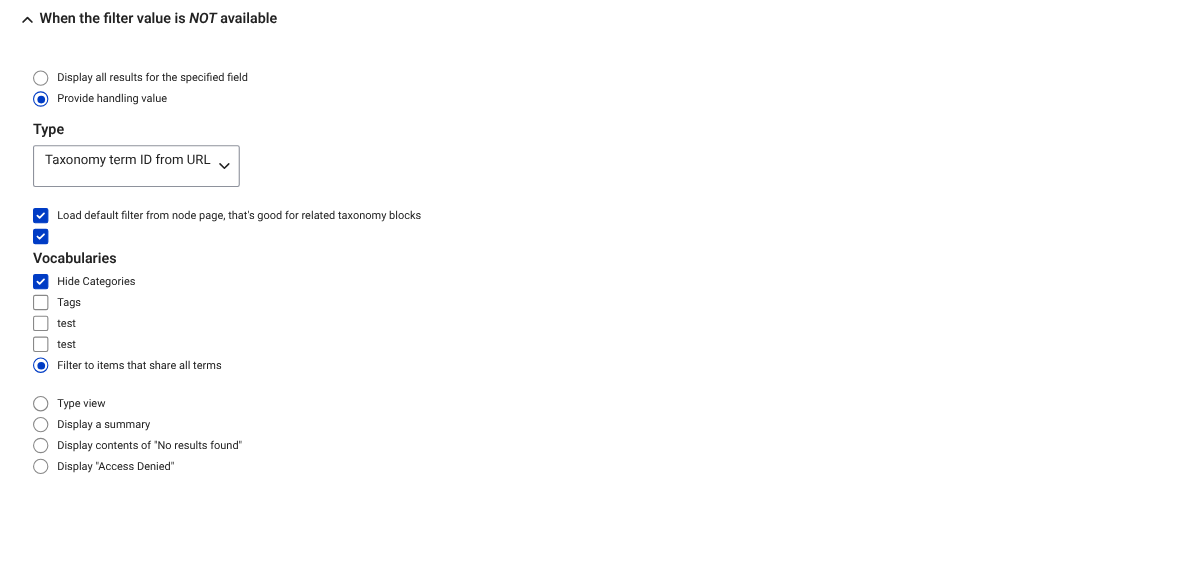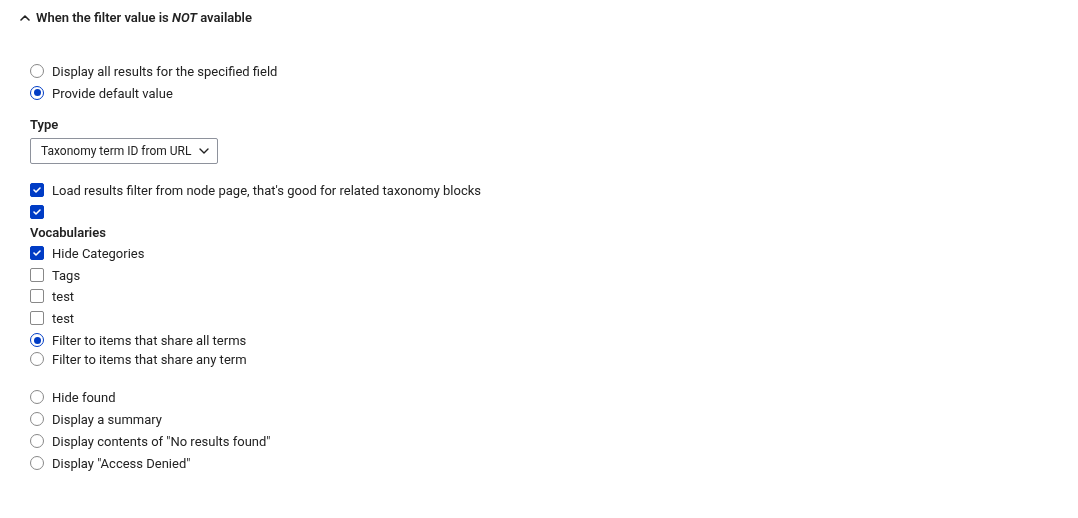--- a/index.html
+++ b/index.html
@@ -23,24 +23,24 @@
       display: inline-flex;
     }
     .section-header .title .notword {
       font-style: italic;
     }
     .sub {
       padding-left: 10px;
     }
     .radio-row, .check-row {
       display: flex;
-      align-items: flex-start;
+      align-items: flex-end;
       gap: 8px;
       margin: 5px 0;
-      font-size: 13px;
+      font-size: 10px;
       line-height: 1.3;
     }
     .radio-row label, .check-row label {
       cursor: pointer;
     }
     .radio {
       width: 14px;
       height: 14px;
       border: 1.5px solid #888;
       border-radius: 50%;
@@ -83,21 +83,21 @@
     }
     .field-label {
       font-weight: 600;
       font-size: 13px;
       margin-top: 14px;
       margin-bottom: 6px;
     }
     .select {
       border: 1px solid #8e929c;
       border-radius: 2px;
-      padding: 5px 26px 5px 10px;
+      padding: 5px 26px 17px 10px;
       font-size: 12px;
       display: inline-flex;
       align-items: center;
       cursor: pointer;
       position: relative;
       background: #fff;
       margin-bottom: 14px;
     }
     .select .caret {
       position: absolute;
@@ -130,40 +130,40 @@
 <div class="sub">
 
   <div class="group-gap"></div>
 
   <div class="radio-row">
     <span class="radio"></span>
     <label>Display all results for the specified field</label>
   </div>
   <div class="radio-row">
     <span class="radio selected"></span>
-    <label>Provide default value</label>
+    <label>Provide handling value</label>
   </div>
 
   <div class="field-label">Type</div>
   <div class="select">
     <span>Taxonomy term ID from URL</span>
     <span class="caret">
       <svg width="10" height="10" viewBox="0 0 10 10">
           <path d="M1 3 L5 7 L9 3" stroke="#222" stroke-width="1.4" fill="none" stroke-linecap="round" stroke-linejoin="round"></path>
         </svg>
     </span>
   </div>
 
   <div class="check-row">
     <span class="checkbox checked">
       <svg width="10" height="10" viewBox="0 0 10 10">
           <path d="M2 5 L4 7 L8 3" stroke="#fff" stroke-width="1.6" fill="none" stroke-linecap="round" stroke-linejoin="round"></path>
         </svg>
     </span>
-    <label>Load results filter from node page, that's good for related taxonomy blocks</label>
+    <label>Load default filter from node page, that's good for related taxonomy blocks</label>
   </div>
   <div class="check-row">
     <span class="checkbox checked">
       <svg width="10" height="10" viewBox="0 0 10 10">
           <path d="M2 5 L4 7 L8 3" stroke="#fff" stroke-width="1.6" fill="none" stroke-linecap="round" stroke-linejoin="round"></path>
         </svg>
     </span>
   </div>
 
   <div class="field-label" style="margin-top:6px">Vocabularies</div>
@@ -192,30 +192,26 @@
     <span class="checkbox">
       
     </span>
     <label>test</label>
   </div>
 
   <div class="radio-row radio-tight">
     <span class="radio selected"></span>
     <label>Filter to items that share all terms</label>
   </div>
-  <div class="radio-row radio-tight">
-    <span class="radio"></span>
-    <label>Filter to items that share any term</label>
-  </div>
 
   <div class="group-gap"></div>
 
   <div class="radio-row">
     <span class="radio"></span>
-    <label>Hide found</label>
+    <label>Type view</label>
   </div>
   <div class="radio-row">
     <span class="radio"></span>
     <label>Display a summary</label>
   </div>
   <div class="radio-row">
     <span class="radio"></span>
     <label>Display contents of "No results found"</label>
   </div>
   <div class="radio-row">

